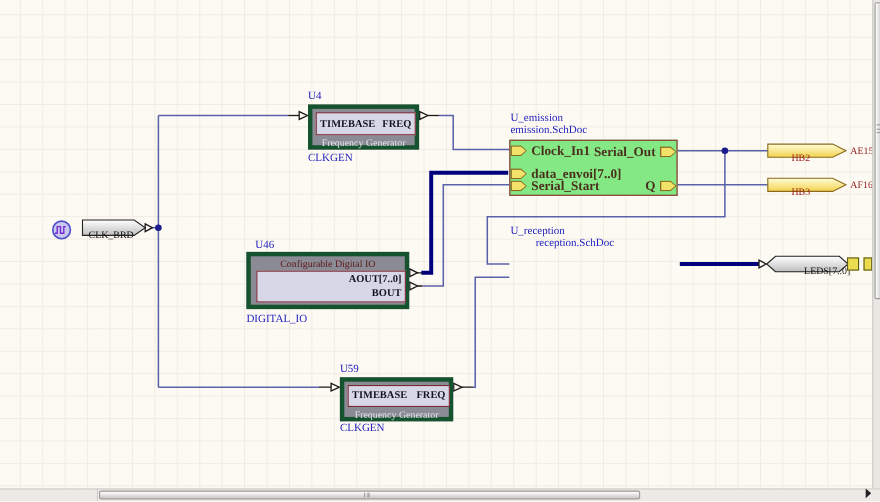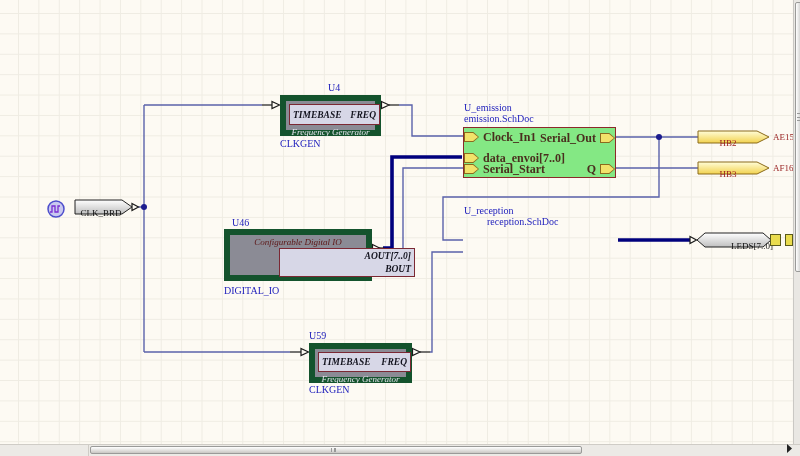--- a/index.html
+++ b/index.html
@@ -14,21 +14,21 @@
       linear-gradient(to right,#efece3 1px,transparent 1px),
       linear-gradient(to bottom,#efece3 1px,transparent 1px);
     background-size:20.4px 20.4px;
     background-position:18px 13px;
   }
   .abs{position:absolute;}
   svg{position:absolute;left:0;top:0;}
   
   .des{color:#2323bd;font-size:10px;line-height:10px;white-space:nowrap;}
   
-  .part{background:#8b8b95;border:6px solid #14532d;box-sizing:border-box;font-style:italic;}
+  .part{background:#8b8b95;border:4px solid #14532d;box-sizing:border-box;}
   .part .inner{
     position:absolute;background:#d7d7e7;border:1px solid #7b2833;
     box-sizing:border-box;display:flex;justify-content:space-between;align-items:center;
     font-size:9.5px;font-weight:bold;color:#14141f;padding:0 3px;white-space:nowrap;
   }
   .part .subtitle{
     position:absolute;left:0;right:0;text-align:center;color:#e3e3ec;
     font-size:9px;white-space:nowrap;
   }
   .hdr{position:absolute;left:0;right:0;text-align:center;color:#5c1616;font-size:9px;white-space:nowrap;}
@@ -124,21 +124,21 @@
     <polygon points="698,131 757,131 769,137 757,143 698,143" fill="url(#yelGrad)" stroke="#8a6a1a" stroke-width="1"></polygon>
     <polygon points="698,162 757,162 769,168 757,174 698,174" fill="url(#yelGrad)" stroke="#8a6a1a" stroke-width="1"></polygon>
     <polygon points="697,240 705,233 763,233 771,240 763,247 705,247" fill="url(#grayGrad)" stroke="#222" stroke-width="1"></polygon>
 
     <g>
       <circle cx="56" cy="209" r="8" fill="#c9c9f0" stroke="#4d4dcc" stroke-width="1.5"></circle>
       <path d="M50 212 h2 v-6 h3 v6 h3 v-6 h2" fill="none" stroke="#7a2dd2" stroke-width="1.3"></path>
     </g>
   </svg>
 
-  <div class="abs des" style="left:280px;top:83px;margin-left:48px;">U4</div>
+  <div class="abs des" style="left:280px;top:83px;">U4</div>
   <div class="abs part" style="left:280px;top:95px;width:101px;height:41px;">
     <div class="inner" style="left:3px;top:3px;width:91px;height:21px;">
       <span>TIMEBASE</span>
       <span>FREQ</span>
     </div>
     <div class="subtitle" style="top:26px;">Frequency Generator</div>
   </div>
   <div class="abs des" style="left:280px;top:139px;">CLKGEN</div>
 
   <div class="abs des" style="left:309px;top:331px;">U59</div>
@@ -147,21 +147,21 @@
       <span>TIMEBASE</span>
       <span>FREQ</span>
     </div>
     <div class="subtitle" style="top:25px;">Frequency Generator</div>
   </div>
   <div class="abs des" style="left:309px;top:385px;">CLKGEN</div>
 
   <div class="abs des" style="left:224px;top:218px;padding-left:8px;">U46</div>
   <div class="abs part" style="left:224px;top:229px;width:148px;height:52px;padding-left:8px;">
     <div class="hdr" style="top:2px;">Configurable Digital IO</div>
-    <div class="io-inner" style="left:5px;top:13px;width:136px;height:29px;margin-left:44px;">
+    <div class="io-inner" style="left:5px;top:13px;width:136px;height:29px;">
       <span>AOUT[7..0]</span>
       <span>BOUT</span>
     </div>
   </div>
   <div class="abs des" style="left:224px;top:286px;">DIGITAL_IO</div>
 
   <div class="abs des" style="left:464px;top:103px;">U_emission</div>
   <div class="abs des" style="left:464px;top:114px;">emission.SchDoc</div>
   <div class="abs sheet" style="left:463px;top:127px;width:153px;height:51px;">
     <div class="entry" style="left:0;top:4px;">

